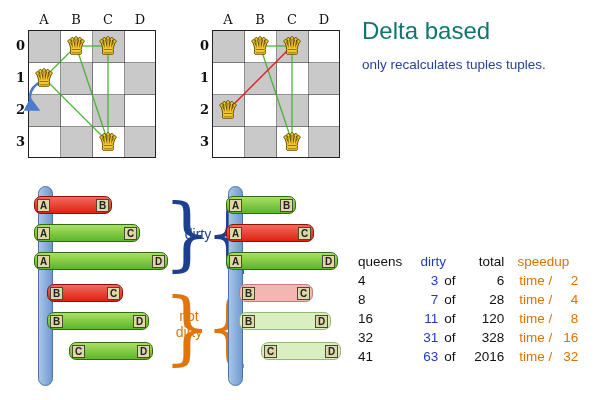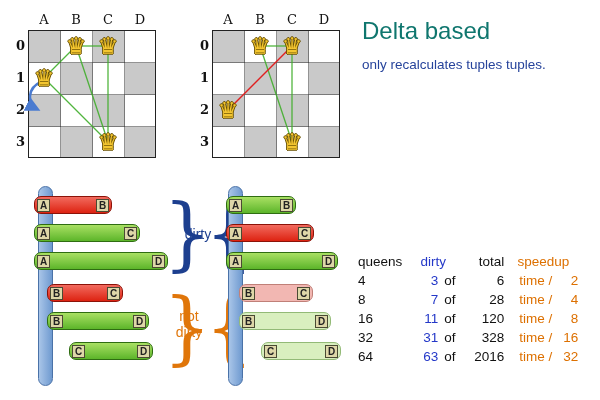--- a/index.html
+++ b/index.html
@@ -237,21 +237,21 @@
       </tr>
       <tr>
         <td class="q">32</td>
         <td class="d">31</td>
         <td class="of">of</td>
         <td class="t">328</td>
         <td class="sl">time /</td>
         <td class="sv">16</td>
       </tr>
       <tr>
-        <td class="q">64</td>
+        <td class="q">41</td>
         <td class="d">63</td>
         <td class="of">of</td>
         <td class="t">2016</td>
         <td class="sl">time /</td>
         <td class="sv">32</td>
       </tr>
     </tbody>
   </table>
 
 </div>

